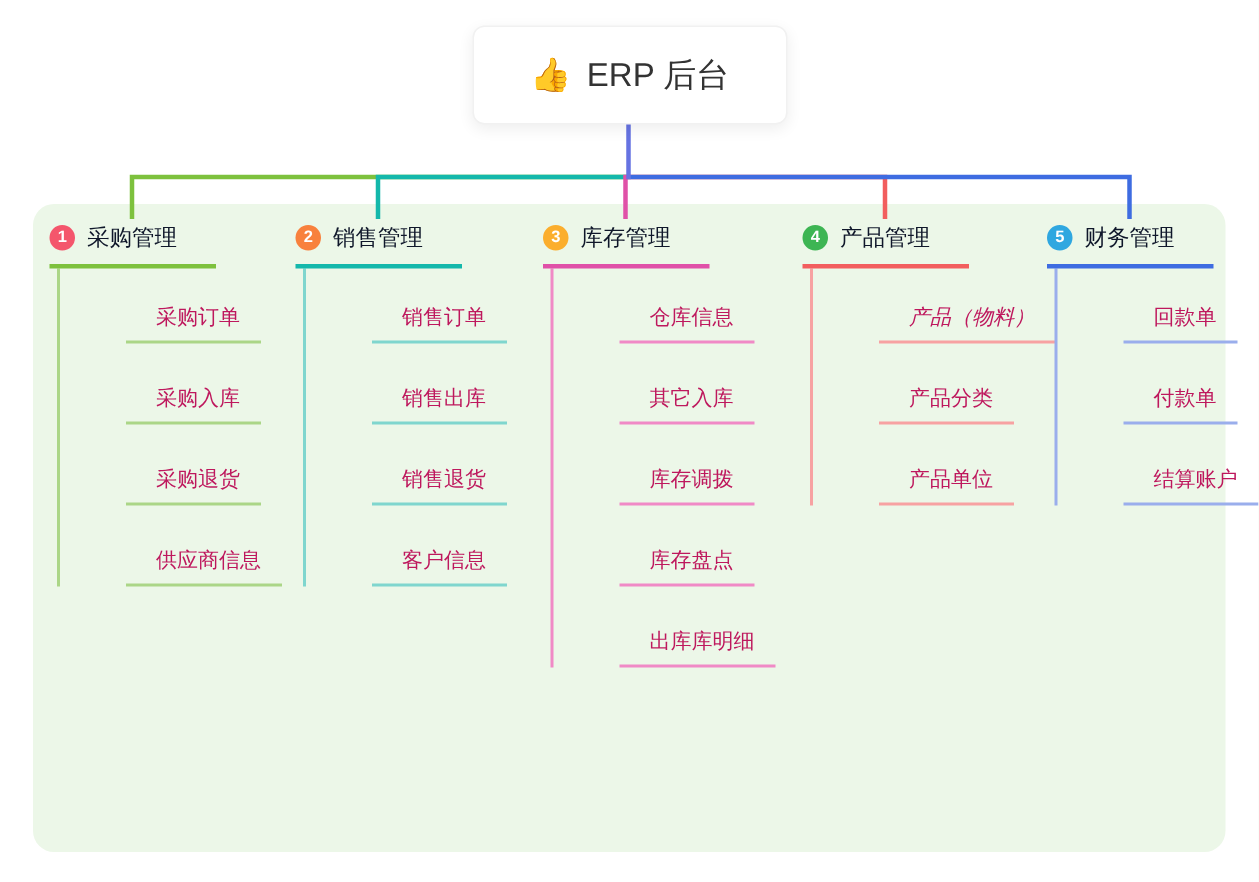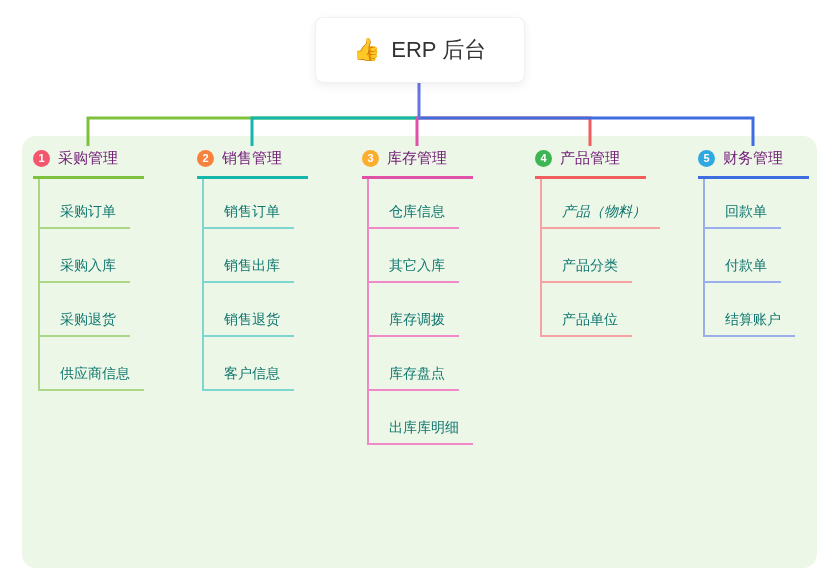--- a/index.html
+++ b/index.html
@@ -16,25 +16,25 @@
     box-shadow:0 3px 10px rgba(0,0,0,0.07);
     display:flex;align-items:center;justify-content:center;gap:10px;
     font-size:22px;color:#333;font-weight:500;cursor:pointer;}
   #root-node .emoji{font-size:22px;}
   
   .col{position:absolute;z-index:3;top:148px;}
   .branch-title{display:inline-flex;align-items:center;gap:8px;
     padding:0 26px 8px 0;border-bottom:3px solid;cursor:pointer;}
   .badge{width:17px;height:17px;border-radius:50%;color:#fff;font-size:11px;line-height:17px;
     text-align:center;font-weight:bold;flex:0 0 17px;}
-  .branch-label{font-size:15px;color:#701a75;font-weight:500;white-space:nowrap;}
+  .branch-label{font-size:15px;color:#0f172a;font-weight:500;white-space:nowrap;}
   .children{margin-left:5px;border-left:2px solid;}
   .child{height:54px;display:flex;align-items:flex-end;width:fit-content;
     padding:0 14px 6px 20px;border-bottom:2px solid;box-sizing:border-box;
-    font-size:14px;color:#0f766e;white-space:nowrap;cursor:pointer;}
+    font-size:14px;color:#be185d;white-space:nowrap;cursor:pointer;margin-left:44px;}
   .child:first-child{height:50px;}
 </style>
 </head>
 <body>
 
 <div id="stage">
   <div id="container"></div>
   <svg id="connectors" viewBox="0 0 839 588" xmlns="http://www.w3.org/2000/svg">
       <path d="M 88 146 L 88 118 L 419 118" fill="none" stroke="#7dc13d" stroke-width="3"></path>
       <path d="M 252 146 L 252 118 L 419 118" fill="none" stroke="#14b8ab" stroke-width="3"></path>

